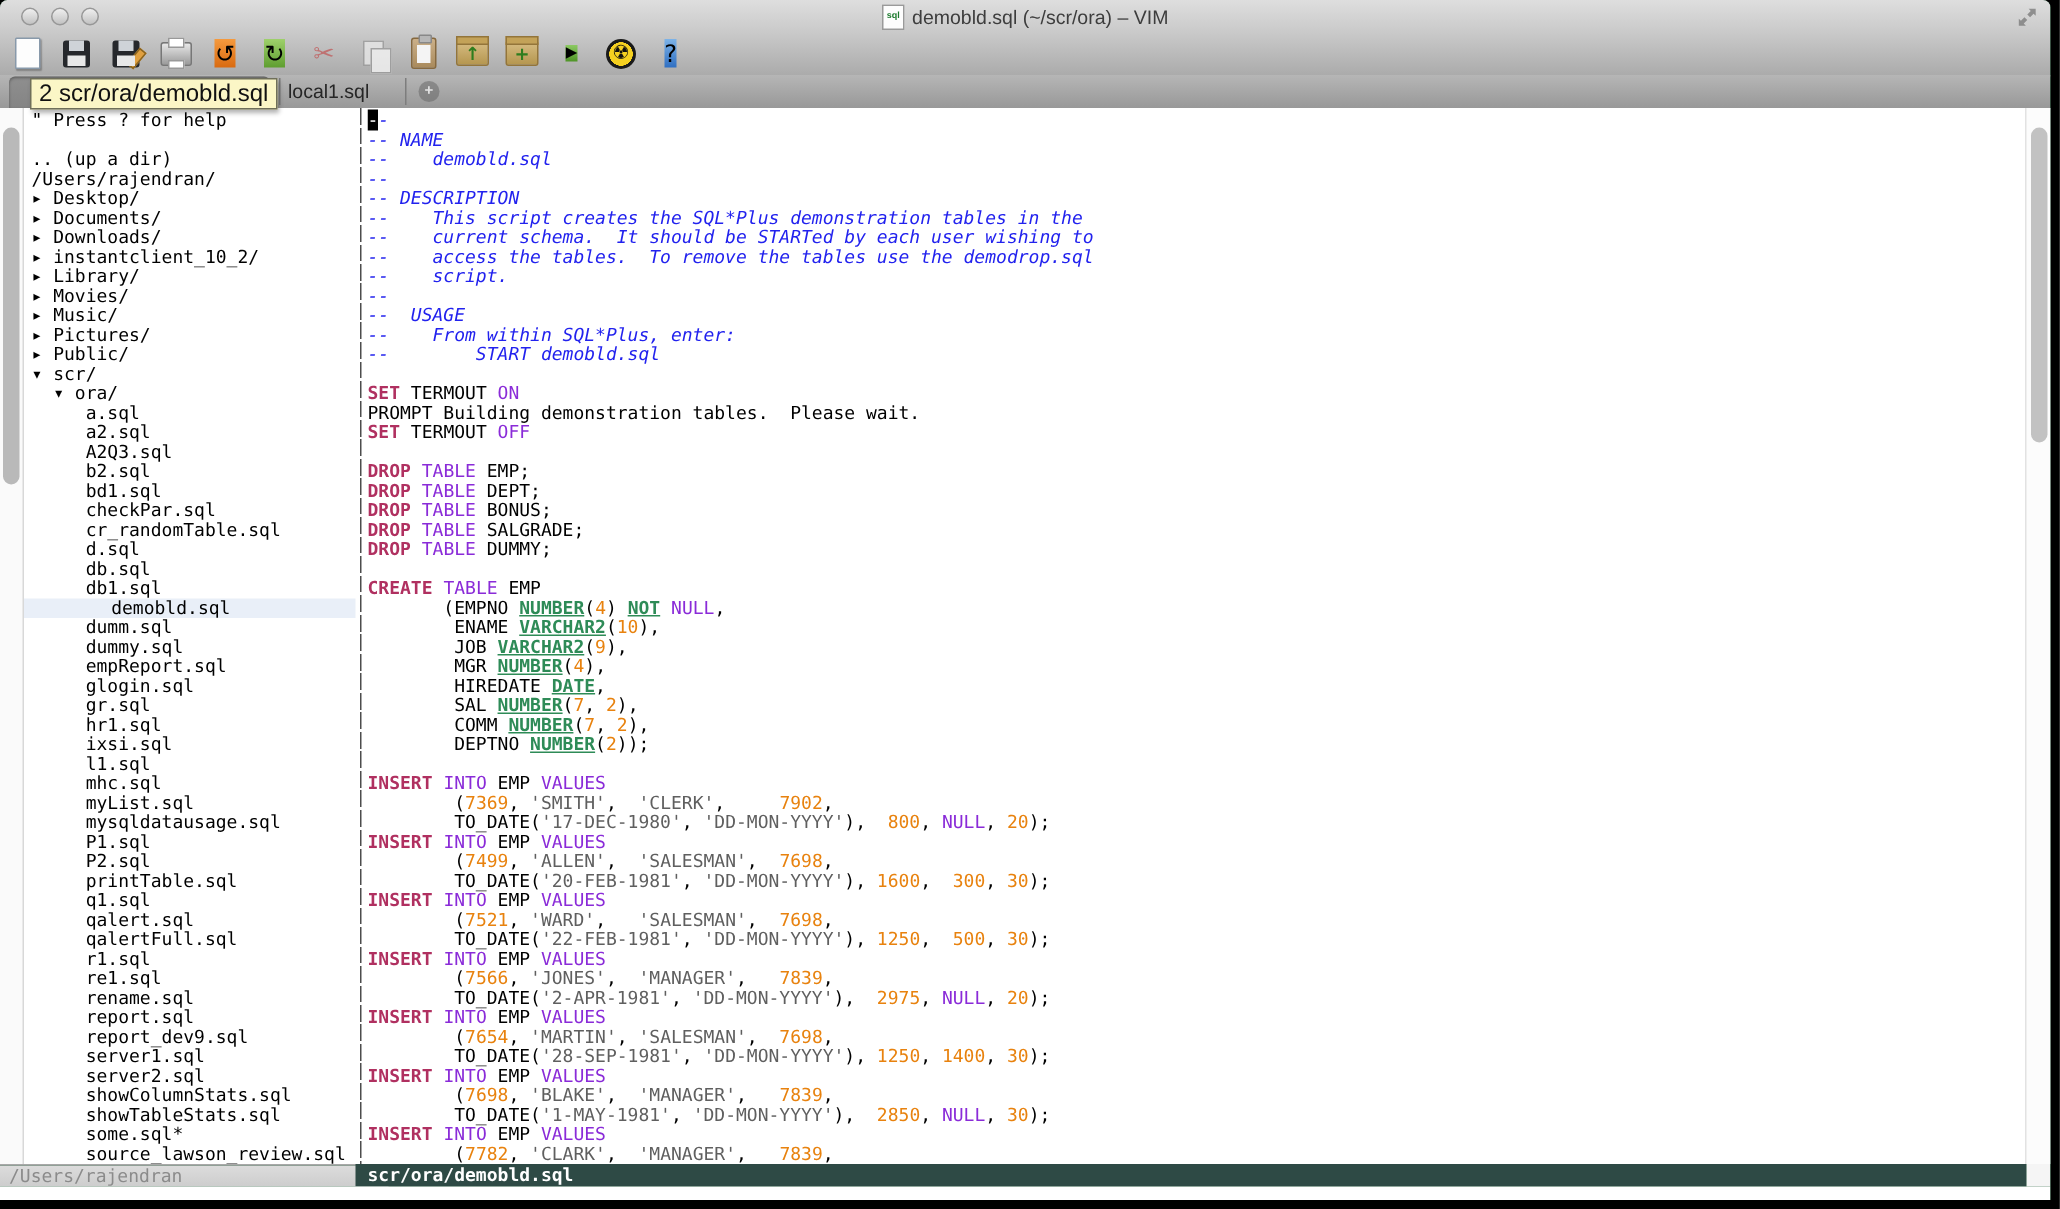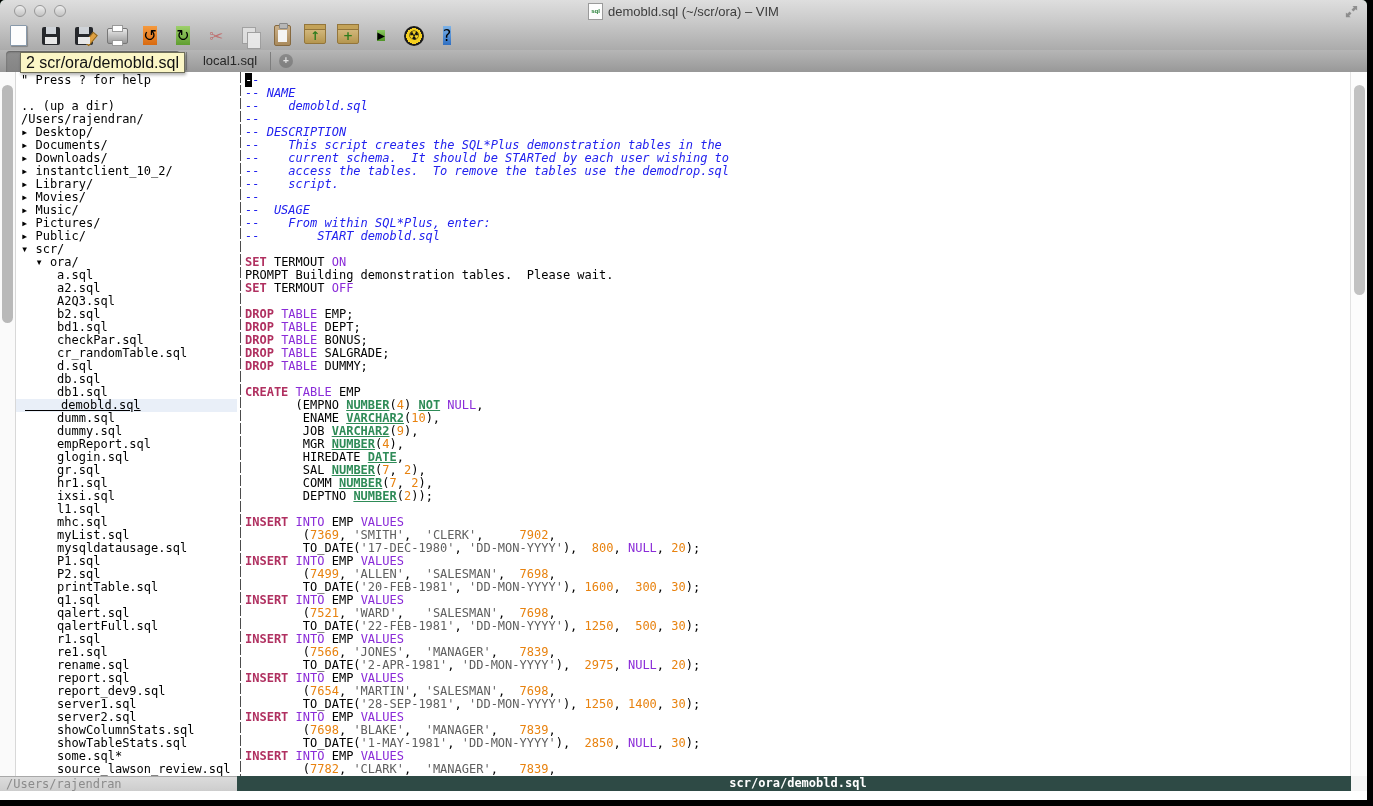--- a/index.html
+++ b/index.html
@@ -58,42 +58,42 @@
   #tooltip{position:absolute;left:20px;top:52px;height:17px;padding:1px 5px 1px 5px;background:#fbf6c6;
            border:1px solid #6f6f5a;font-size:16px;color:#111;z-index:30;white-space:nowrap;box-shadow:1px 2px 3px rgba(0,0,0,.3);}
 
   
   #content{position:absolute;left:0;top:72px;width:100%;height:704px;background:#fff;}
   .mono{font-family:"DejaVu Sans Mono","DejaVu Sans",monospace;font-size:12px;line-height:13px;white-space:pre;}
   #left-scrollbar{position:absolute;left:0;top:0;width:15px;height:704px;background:#fafafa;border-right:1px solid #d8d8d8;}
   #left-thumb{position:absolute;left:2px;top:13px;width:11px;height:238px;border-radius:6px;background:#b9b9b9;}
   #tree{position:absolute;left:16px;top:0;width:221px;height:704px;overflow:hidden;padding:2px 0 0 5px;box-sizing:border-box;color:#000;}
   .tree-line{height:13px;}
-  .tree-line.sel{background:#e9eff8;margin-left:-5px;padding-left:9px;width:221px;text-decoration:underline;}
+  .tree-line.sel{background:#e9eff8;margin-left:-5px;padding-left:22px;width:221px;}
   #vsplit{position:absolute;left:237px;top:0;width:8px;height:704px;
           background:repeating-linear-gradient(to bottom,#4c4c4c 0 11px,transparent 11px 13px);
           background-size:1px 100%;background-position:3px 0;background-repeat:no-repeat;}
   #editor{position:absolute;left:245px;top:0;width:1106px;height:704px;overflow:hidden;padding-top:2px;box-sizing:border-box;color:#000;}
   .code-line{height:13px;}
   .cmt{color:#2222ee;font-style:italic;}
   .kw{color:#b03060;font-weight:bold;}
   .pre{color:#8a2bd8;}
   .typ{color:#2e8b57;font-weight:bold;text-decoration:underline;}
   .num{color:#e8820e;}
   .str{color:#5f5f5f;}
   .txt{color:#000;}
   .cur{background:#000;color:#fff;}
   #right-scrollbar{position:absolute;right:0;top:0;width:16px;height:704px;background:#fcfcfc;border-left:1px solid #e2e2e2;}
   #right-thumb{position:absolute;left:3px;top:13px;width:11px;height:210px;border-radius:6px;background:#c2c2c2;}
 
   
   #status-left{position:absolute;left:0;top:776px;width:259px;height:15px;background:linear-gradient(#dcdcdc,#cdcdcd);
                border-top:1px solid #a8a8a8;color:#8b8b8b;padding:1px 0 0 6px;box-sizing:border-box;}
   #status-right{position:absolute;left:237px;top:776px;width:1114px;height:15px;background:#2e4a45;color:#fff;
-                font-weight:bold;padding:1px 0 0 8px;box-sizing:border-box;text-align:center;}
+                font-weight:bold;padding:1px 0 0 8px;box-sizing:border-box;}
   #cmdline{position:absolute;left:0;top:791px;width:100%;height:9px;background:#fff;}
   #status-right-gap{position:absolute;left:1351px;top:776px;width:16px;height:15px;background:#f5f5f5;}
 </style>
 </head>
 <body>
 
 <div id="stage">
   <div id="window">
 
     <div id="header">
@@ -155,21 +155,21 @@
           <div class="tb-btn">
             <span class="icon i-help">?</span>
           </div>
         </div>
     </div>
 
     <div id="tabbar">
       <div id="tab-active"></div>
       <div class="round-btn" style="left:167px">✕</div>
       <div class="tab-sep" style="left:186px"></div>
-      <div class="tab-label" style="left:192px;width:76px;text-align:center">local1.sql</div>
+      <div class="tab-label" style="left:192px;width:76px;">local1.sql</div>
       <div class="tab-sep" style="left:270px"></div>
       <div class="round-btn" style="left:279px">+</div>
     </div>
 
     <div id="tooltip">2 scr/ora/demobld.sql</div>
 
     <div id="content">
       <div id="left-scrollbar">
         <div id="left-thumb"></div>
       </div>

